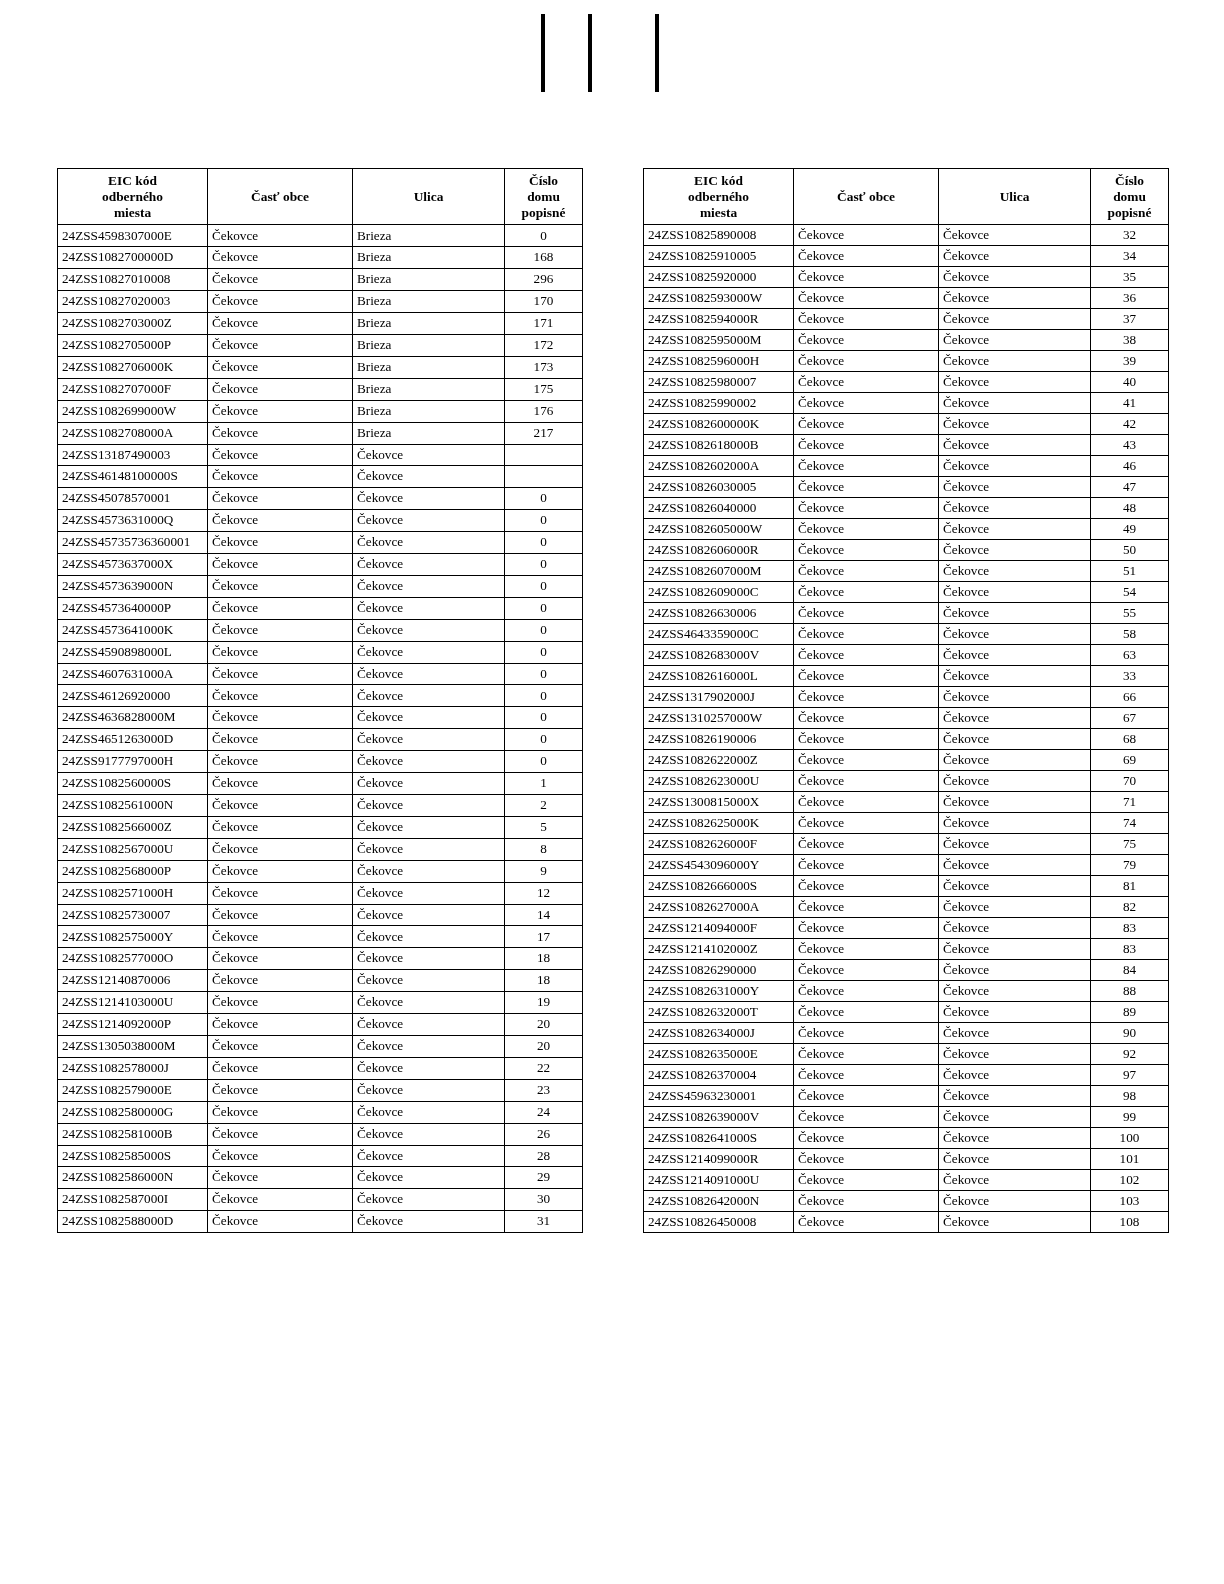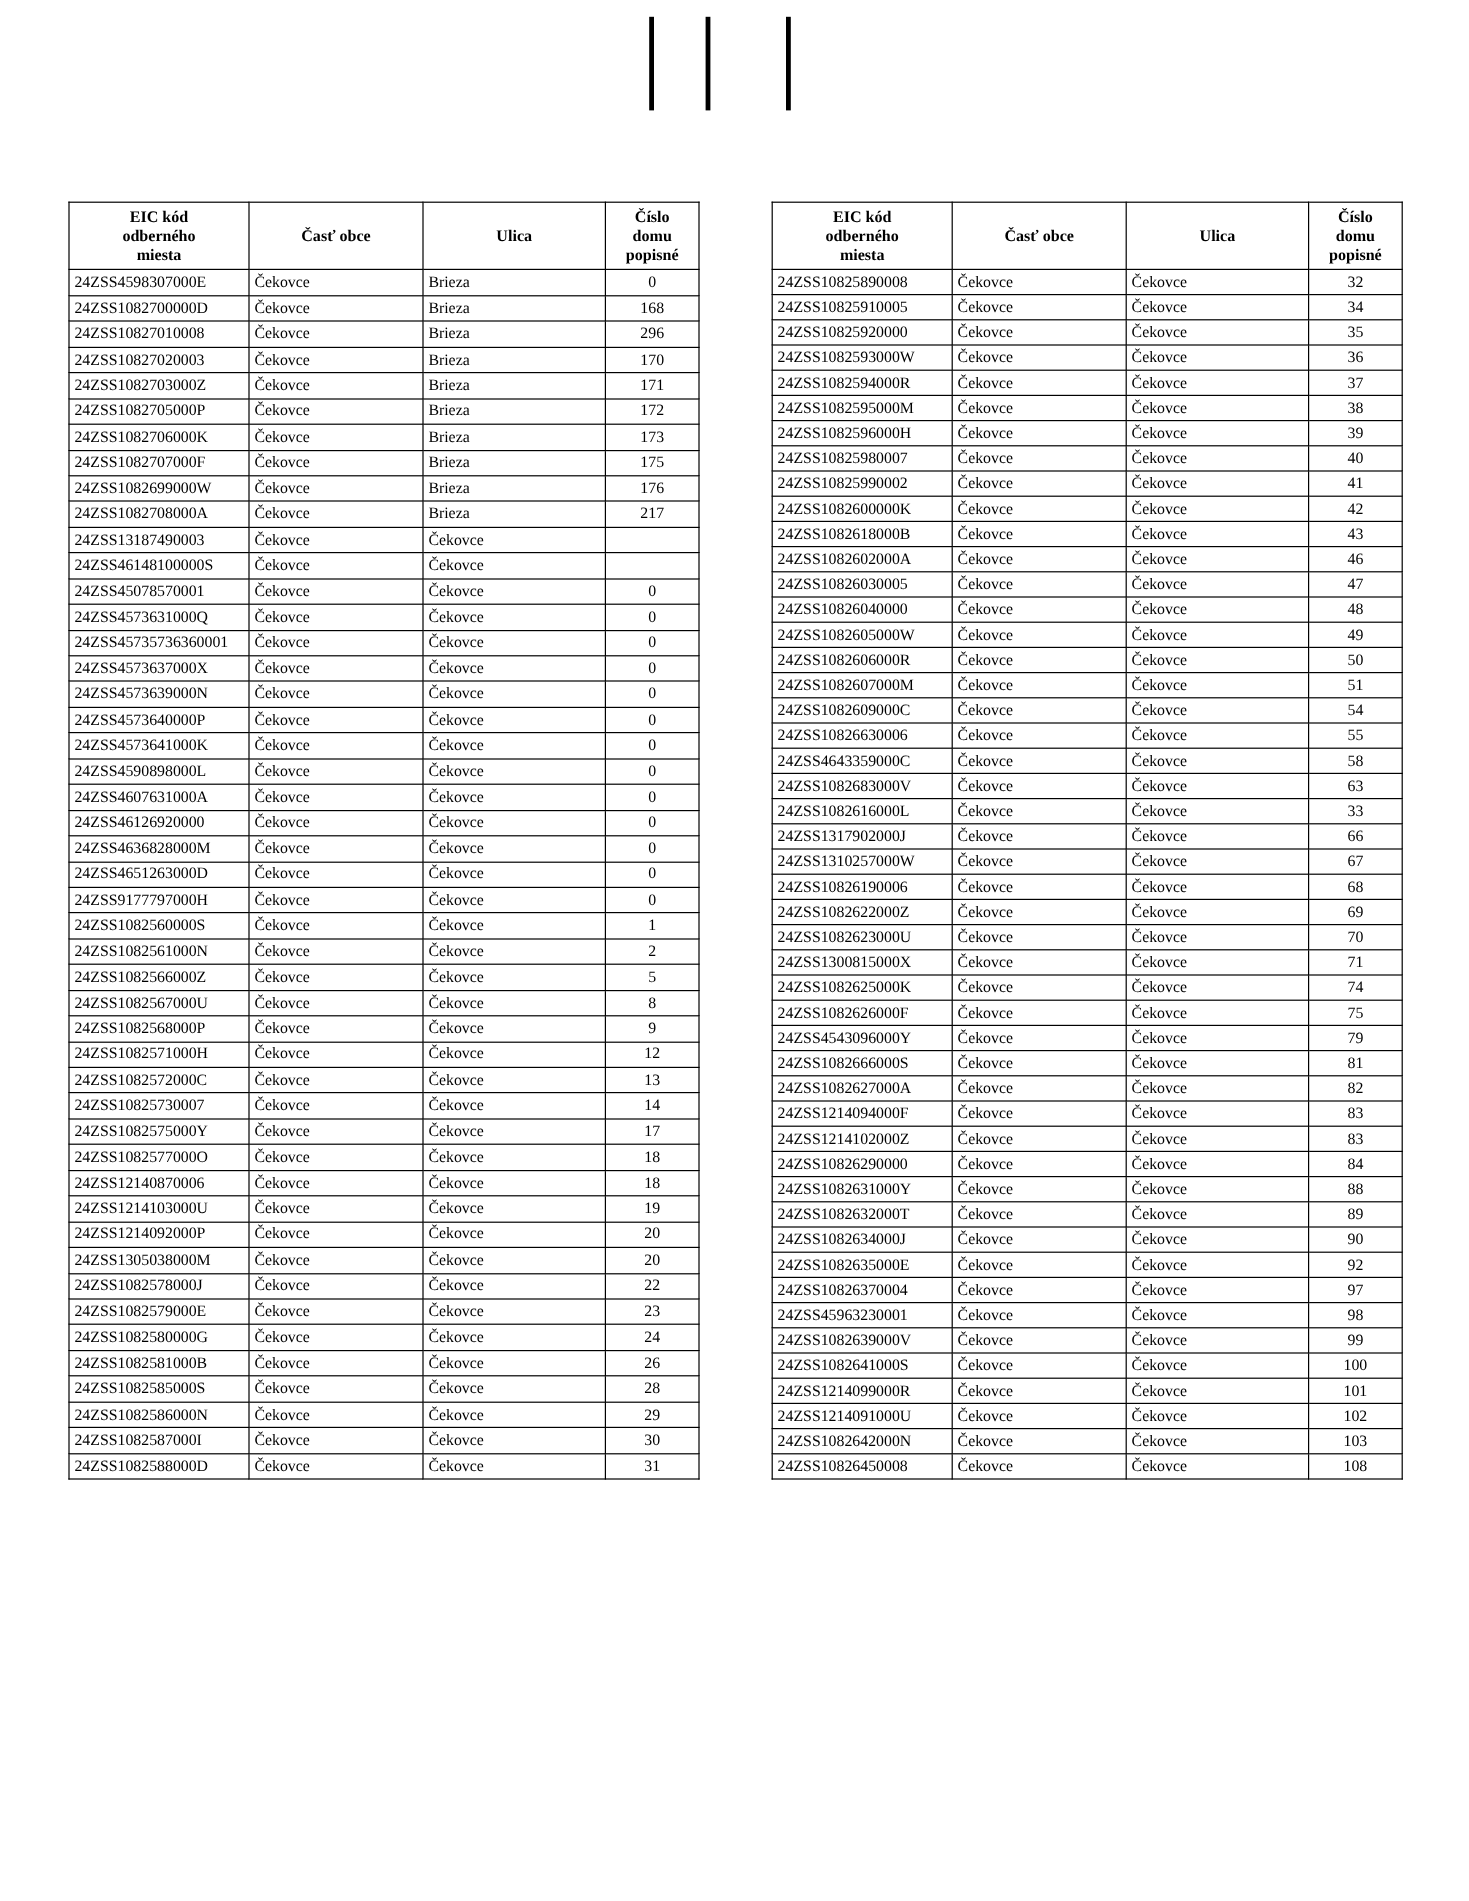--- a/index.html
+++ b/index.html
@@ -298,26 +298,20 @@
             <td class="txt">Čekovce</td>
             <td class="num">9</td>
           </tr>
           <tr>
             <td class="txt">24ZSS1082571000H</td>
             <td class="txt">Čekovce</td>
             <td class="txt">Čekovce</td>
             <td class="num">12</td>
           </tr>
           <tr>
-            <td class="txt">24ZSS1082572000C</td>
-            <td class="txt">Čekovce</td>
-            <td class="txt">Čekovce</td>
-            <td class="num">13</td>
-          </tr>
-          <tr>
             <td class="txt">24ZSS10825730007</td>
             <td class="txt">Čekovce</td>
             <td class="txt">Čekovce</td>
             <td class="num">14</td>
           </tr>
           <tr>
             <td class="txt">24ZSS1082575000Y</td>
             <td class="txt">Čekovce</td>
             <td class="txt">Čekovce</td>
             <td class="num">17</td>

